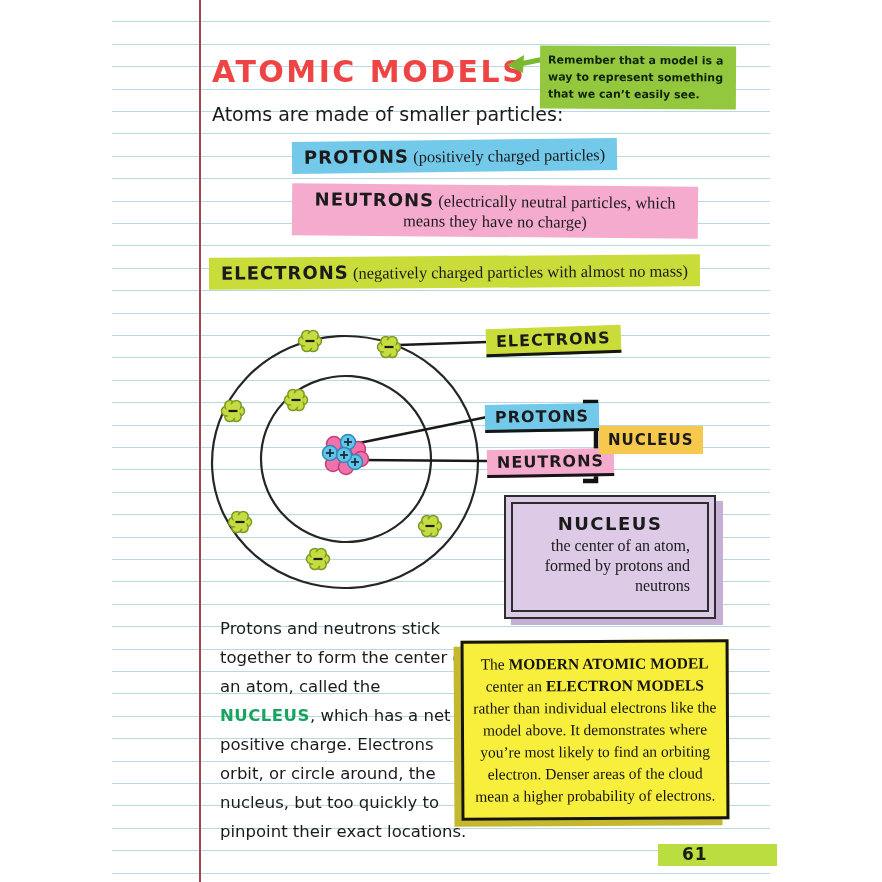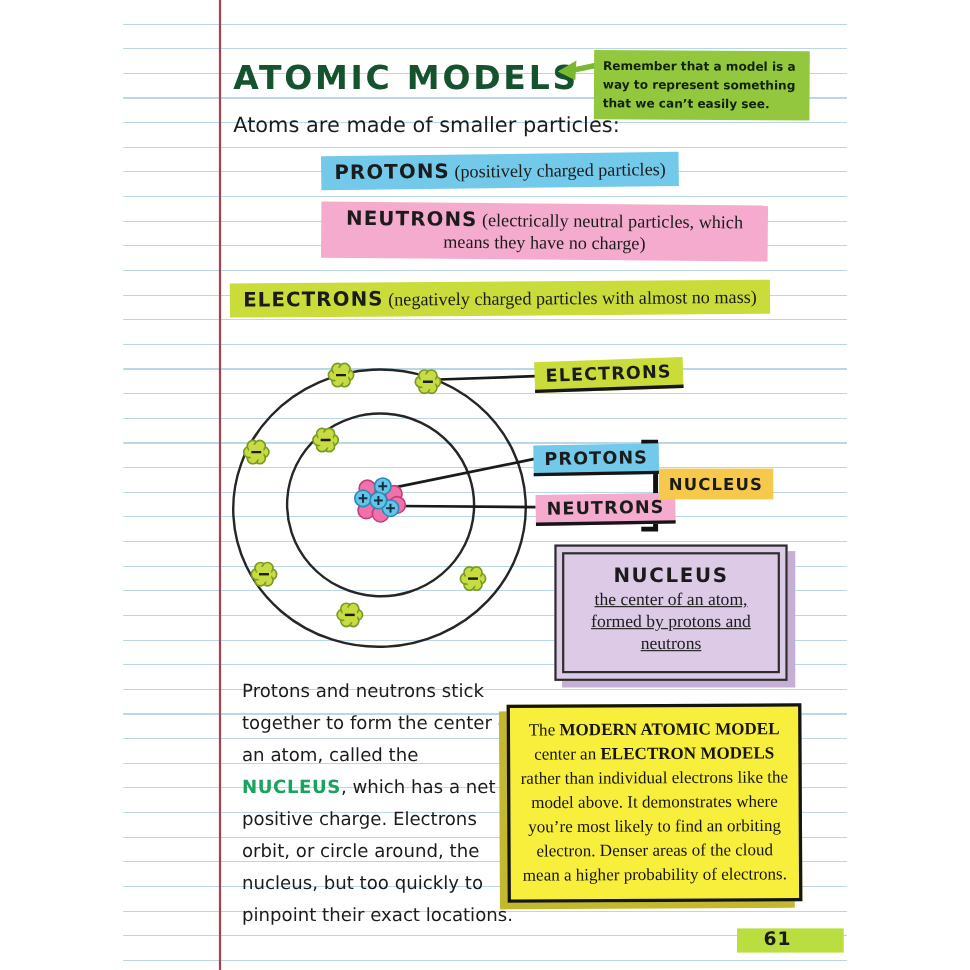--- a/index.html
+++ b/index.html
@@ -2,21 +2,21 @@
 <html><head>
 <meta charset="utf-8">
 <style>
   html,body{margin:0;padding:0;}
   #screen{position:relative;width:882px;height:882px;background:#ffffff;overflow:hidden;
           font-family:"DejaVu Sans",sans-serif;color:#1b1b1b;}
   .ruled{position:absolute;left:112px;top:0;width:658px;height:882px;
          background-image:repeating-linear-gradient(to bottom,transparent 0px,transparent 21.4px,#b9d8e4 21.4px,#b9d8e4 22.4px);}
   .margin-line{position:absolute;left:199px;top:0;width:2px;height:882px;background:#a2434d;}
 
-  .title{position:absolute;left:212px;top:54px;font-size:30px;font-weight:bold;letter-spacing:2.5px;color:#14532d;}
+  .title{position:absolute;left:212px;top:54px;font-size:30px;font-weight:bold;letter-spacing:2.5px;color:#ef4444;}
   .intro{position:absolute;left:212px;top:103px;font-size:19px;text-align:right;}
 
   .def{position:absolute;padding:5px 12px;white-space:nowrap;}
   .def .term{font-weight:bold;font-size:18px;letter-spacing:1px;}
   .def .desc{font-family:"Liberation Serif",serif;font-size:16.5px;}
   .def-protons{left:292px;top:140px;background:#72c9ea;transform:rotate(-0.7deg);}
   .def-neutrons{left:292px;top:185px;width:382px;background:#f5abce;text-align:center;transform:rotate(0.5deg);white-space:normal;}
   .def-electrons{left:209px;top:256px;background:#c9dc3a;transform:rotate(-0.4deg);}
 
   .dlabel{position:absolute;font-weight:bold;font-size:16px;letter-spacing:1px;padding:3px 10px;border-bottom:3px solid #151515;}
@@ -28,31 +28,31 @@
   .atom{position:absolute;left:200px;top:318px;}
   .note-arrow{position:absolute;left:505px;top:50px;}
 
   .note{position:absolute;left:540px;top:46px;width:196px;background:#93c83e;padding:6px 8px;
         font-size:11px;font-weight:bold;line-height:1.55;color:#10230a;box-sizing:border-box;transform:rotate(0.3deg);}
 
   .nucleus-box{position:absolute;left:504px;top:495px;width:212px;height:124px;background:#dccae7;
                border:2.5px solid #2d2d2d;box-shadow:7px 6px 0 #c5afd4;box-sizing:border-box;}
   .nucleus-box .inner-frame{position:absolute;inset:5px;border:2px solid #2d2d2d;pointer-events:none;}
   .nb-title{margin-top:16px;text-align:center;font-weight:bold;font-size:18px;letter-spacing:1.5px;}
-  .nb-body{margin-top:2px;text-align:center;font-family:"Liberation Serif",serif;font-size:16px;line-height:20px;padding:0 24px;text-decoration:underline;}
+  .nb-body{margin-top:2px;text-align:right;font-family:"Liberation Serif",serif;font-size:16px;line-height:20px;padding:0 24px;}
 
   .para{position:absolute;left:220px;top:614px;width:258px;font-size:16.5px;line-height:29px;}
   .para .green{color:#18a35e;font-weight:bold;letter-spacing:0.5px;}
 
   .modern-box{position:absolute;left:461px;top:640px;width:268px;background:#f8ee3c;border:3px solid #141414;
               box-shadow:-7px 6px 0 #c3b82e;padding:10px 8px;box-sizing:border-box;transform:rotate(-0.3deg);
               font-family:"Liberation Serif",serif;font-size:15.5px;line-height:22px;text-align:center;color:#141414;}
   .modern-box .b{font-weight:bold;}
 
-  .pageno-strip{position:absolute;left:658px;top:844px;width:97px;height:22px;background:#bade3f;margin-left:12px;}
+  .pageno-strip{position:absolute;left:658px;top:844px;width:119px;height:22px;background:#bade3f;}
   .pageno{position:absolute;left:24px;top:0px;font-weight:bold;font-size:17px;letter-spacing:1px;}
 </style>
 </head>
 <body>
 
 <div id="screen">
   <div class="ruled"></div>
   <div class="margin-line"></div>
 
   <div class="title">ATOMIC MODELS</div>

